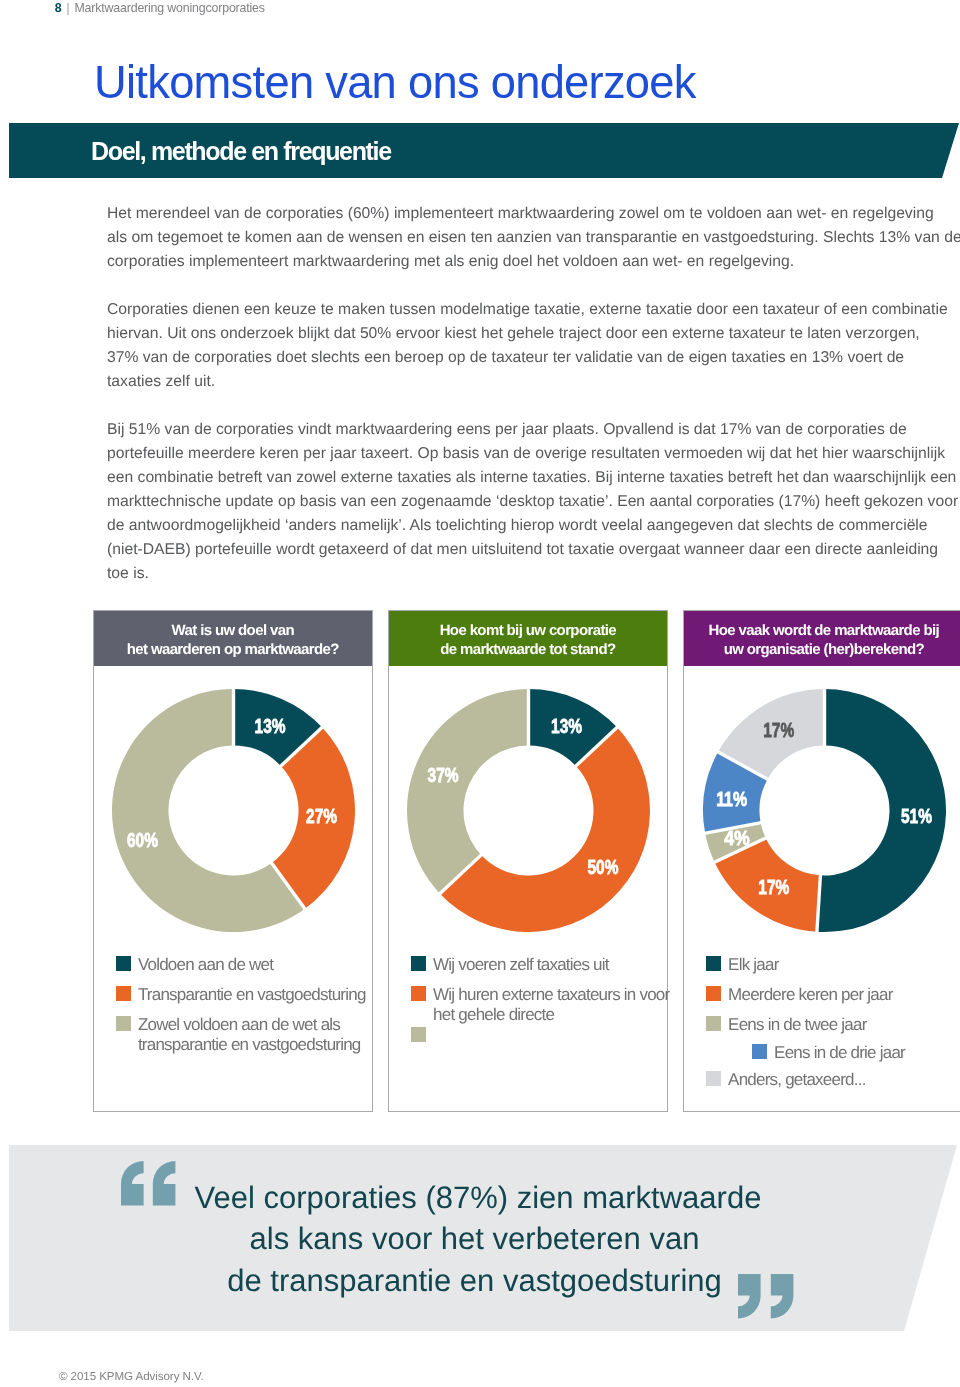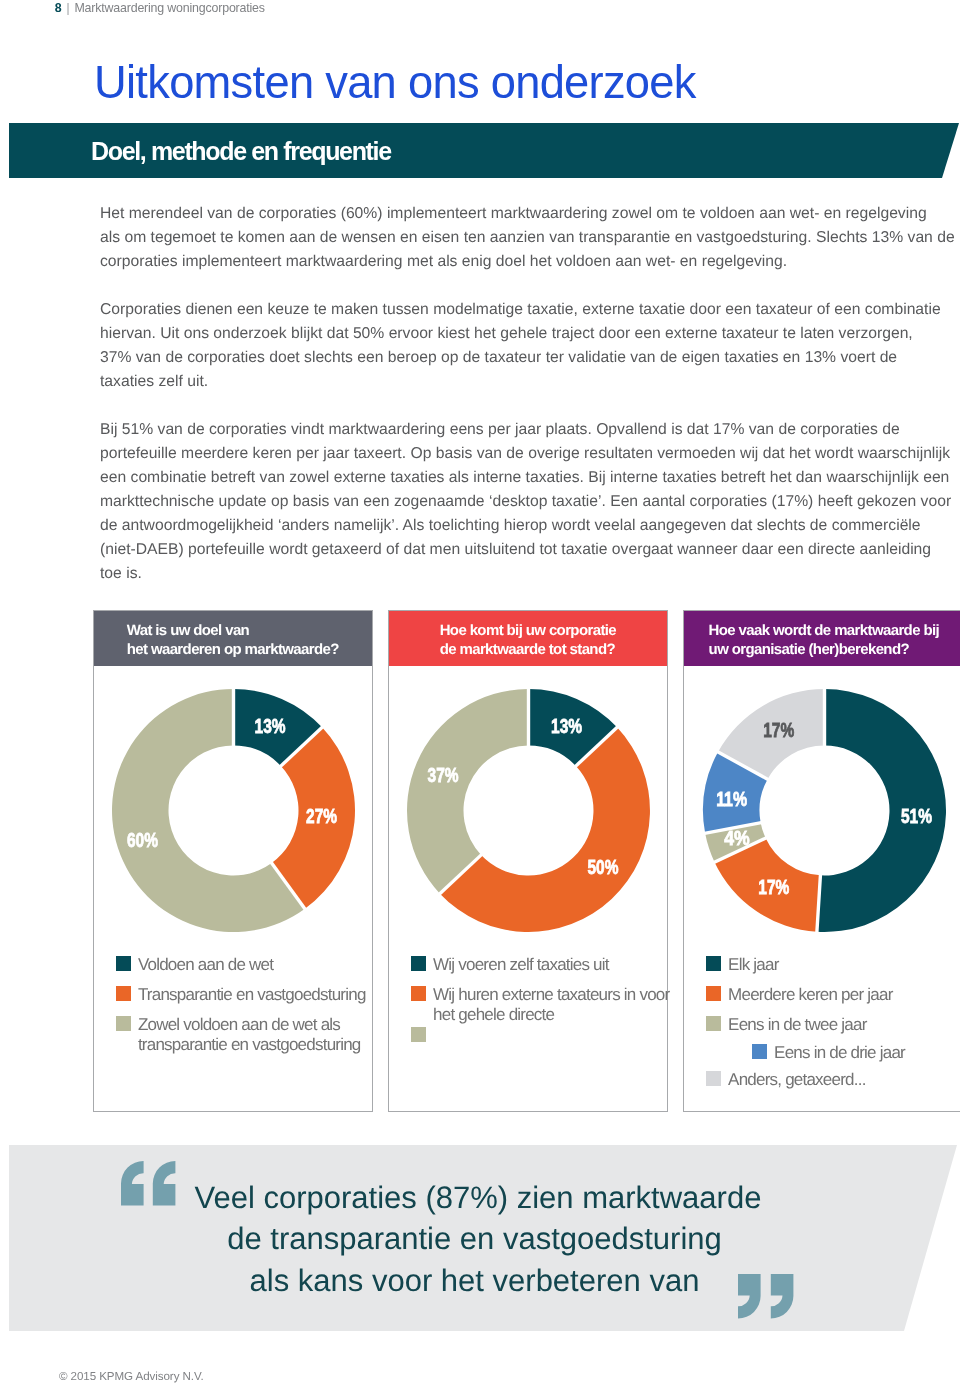--- a/index.html
+++ b/index.html
@@ -15,27 +15,27 @@
   .pagetitle{position:absolute;left:85px;top:57px;margin:0;font-size:45.3px;line-height:52px;color:#044b57;white-space:nowrap;letter-spacing:-0.72px;font-weight:400;}
 
   
   .band{position:absolute;left:0;top:123px;width:950px;height:55px;background:#044b57;
         -webkit-clip-path:polygon(0 0, 950px 0, 933px 55px, 0 55px);
         clip-path:polygon(0 0, 950px 0, 933px 55px, 0 55px);}
   .band-label{position:absolute;left:82px;top:139px;font-size:25px;line-height:25px;font-weight:bold;color:#fff;white-space:nowrap;letter-spacing:-1.35px;}
 
   
   .body-copy{position:absolute;left:84px;top:201.5px;width:845px;font-size:15.7px;line-height:24px;color:#58595b;text-rendering:geometricPrecision;}
-  .body-copy p{margin:0 0 24px 7px;}
+  .body-copy p{margin:0 0 24px 14px;}
   .body-copy p span{display:block;white-space:nowrap;}
 
   
   .panels{position:absolute;left:83.5px;top:609.5px;width:873px;height:502px;}
   .panel{position:absolute;top:0;height:502px;border:1px solid #a7a9ac;box-sizing:border-box;background:#fff;}
-  .panel-head{height:55px;background:#5f626e;display:flex;align-items:center;justify-content:center;padding-top:5px;box-sizing:border-box;}
+  .panel-head{height:55px;background:#5f626e;display:flex;align-items:center;justify-content:center;text-align:center;padding-top:5px;box-sizing:border-box;}
   .panel-head span{font-size:15px;font-weight:bold;color:#fff;line-height:18.7px;display:block;letter-spacing:-0.62px;text-rendering:geometricPrecision;}
   .donut{position:relative;margin:0 auto;}
   .legend{position:absolute;left:22px;right:6px;}
   .legend-row{position:absolute;left:0;display:flex;align-items:flex-start;}
   .swatch{width:15px;height:15px;flex:0 0 15px;margin-right:7.4px;margin-top:1px;}
   .legend-text{font-size:17px;line-height:20.1px;color:#737373;letter-spacing:-0.78px;text-rendering:geometricPrecision;white-space:nowrap;}
 
   
   .quoteband{position:absolute;left:0;top:1145px;width:948px;height:186px;background:#e6e7e8;
         -webkit-clip-path:polygon(0 0, 948px 0, 895px 186px, 0 186px);
@@ -69,21 +69,21 @@
         <span>corporaties implementeert marktwaardering met als enig doel het voldoen aan wet- en regelgeving.</span>
       </p>
       <p>
         <span>Corporaties dienen een keuze te maken tussen modelmatige taxatie, externe taxatie door een taxateur of een combinatie</span>
         <span>hiervan. Uit ons onderzoek blijkt dat 50% ervoor kiest het gehele traject door een externe taxateur te laten verzorgen,</span>
         <span>37% van de corporaties doet slechts een beroep op de taxateur ter validatie van de eigen taxaties en 13% voert de</span>
         <span>taxaties zelf uit.</span>
       </p>
       <p>
         <span>Bij 51% van de corporaties vindt marktwaardering eens per jaar plaats. Opvallend is dat 17% van de corporaties de</span>
-        <span>portefeuille meerdere keren per jaar taxeert. Op basis van de overige resultaten vermoeden wij dat het wordt waarschijnlijk</span>
+        <span>portefeuille meerdere keren per jaar taxeert. Op basis van de overige resultaten vermoeden wij dat het hier waarschijnlijk</span>
         <span>een combinatie betreft van zowel externe taxaties als interne taxaties. Bij interne taxaties betreft het dan waarschijnlijk een</span>
         <span>markttechnische update op basis van een zogenaamde ‘desktop taxatie’. Een aantal corporaties (17%) heeft gekozen voor</span>
         <span>de antwoordmogelijkheid ‘anders namelijk’. Als toelichting hierop wordt veelal aangegeven dat slechts de commerciële</span>
         <span>(niet-DAEB) portefeuille wordt getaxeerd of dat men uitsluitend tot taxatie overgaat wanneer daar een directe aanleiding</span>
         <span>toe is.</span>
       </p>
     </div>
 
   <div class="panels" id="panels">
       <div class="panel" style="left: 0px; width: 280.5px;">
@@ -120,21 +120,21 @@
           <div class="legend-row" style="top: 404px;">
             <div class="swatch" style="background: rgb(185, 187, 156);"></div>
             <div class="legend-text">
               <div>Zowel voldoen aan de wet als</div>
               <div>transparantie en vastgoedsturing</div>
             </div>
           </div>
         </div>
       </div>
       <div class="panel" style="left: 295.2px; width: 280.3px;">
-        <div class="panel-head" style="background: #ef4444;">
+        <div class="panel-head" style="background: #4d7c0f;">
           <span>
             <span>Hoe komt bij uw corporatie</span>
             <span>de marktwaarde tot stand?</span>
           </span>
         </div>
         <svg width="251" height="251" viewBox="0 0 251 251" class="donut" style="position: absolute; left: 14.65px; top: 74.5px;">
           <path d="M 125.5 4 A 121.5 121.5 0 0 1 214.0696882317015 42.327526629664334 L 172.88296078239176 81.00443811463524 A 65 65 0 0 0 125.5 60.5 Z" fill="#044b57"></path>
           <path d="M 214.0696882317015 42.327526629664334 A 121.5 121.5 0 0 1 36.93031176829852 208.6724733703357 L 78.11703921760827 169.9955618853648 A 65 65 0 0 0 172.88296078239176 81.00443811463524 Z" fill="#ea6627"></path>
           <path d="M 36.93031176829852 208.6724733703357 A 121.5 121.5 0 0 1 125.49999999999997 4 L 125.49999999999999 60.5 A 65 65 0 0 0 78.11703921760827 169.9955618853648 Z" fill="#b9bb9c"></path>
           <line x1="125.5" y1="62.5" x2="125.5" y2="2" stroke="#ffffff" stroke-width="3.4"></line>
@@ -222,22 +222,22 @@
       </div>
     </div>
 
   <div class="quoteband" style="background-color: rgb(230, 231, 232);"></div>
   <svg class="qmark qopen" width="55" height="45" viewBox="0 0 55 45">
     <path d="M22.6 0 A22.6 22.5 0 0 0 0 22.5 L0 44.5 L22.6 44.5 L22.6 23 L10.9 23 A11.4 11.4 0 0 1 22.6 12.2 Z" fill="#74a0ad"></path>
     <path d="M54.4 0 A22.6 22.5 0 0 0 31.8 22.5 L31.8 44.5 L54.4 44.5 L54.4 23 L42.7 23 A11.4 11.4 0 0 1 54.4 12.2 Z" fill="#74a0ad"></path>
   </svg>
   <div class="qlines" id="qlines">
       <div>Veel corporaties (87%) zien marktwaarde</div>
+      <div>als kans voor het verbeteren van</div>
       <div>de transparantie en vastgoedsturing</div>
-      <div>als kans voor het verbeteren van</div>
     </div>
   <svg class="qmark qclose" width="56" height="45" viewBox="0 0 56 45">
     <path d="M0 44.5 A22.6 22.5 0 0 0 22.6 22 L22.6 0 L0 0 L0 21.5 L11.7 21.5 A11.4 11.4 0 0 1 0 32.3 Z" fill="#74a0ad"></path>
     <path d="M32.8 44.5 A22.6 22.5 0 0 0 55.4 22 L55.4 0 L32.8 0 L32.8 21.5 L44.5 21.5 A11.4 11.4 0 0 1 32.8 32.3 Z" fill="#74a0ad"></path>
   </svg>
 
   <div class="footer">© 2015 KPMG Advisory N.V.</div>
 
 </div>
 

